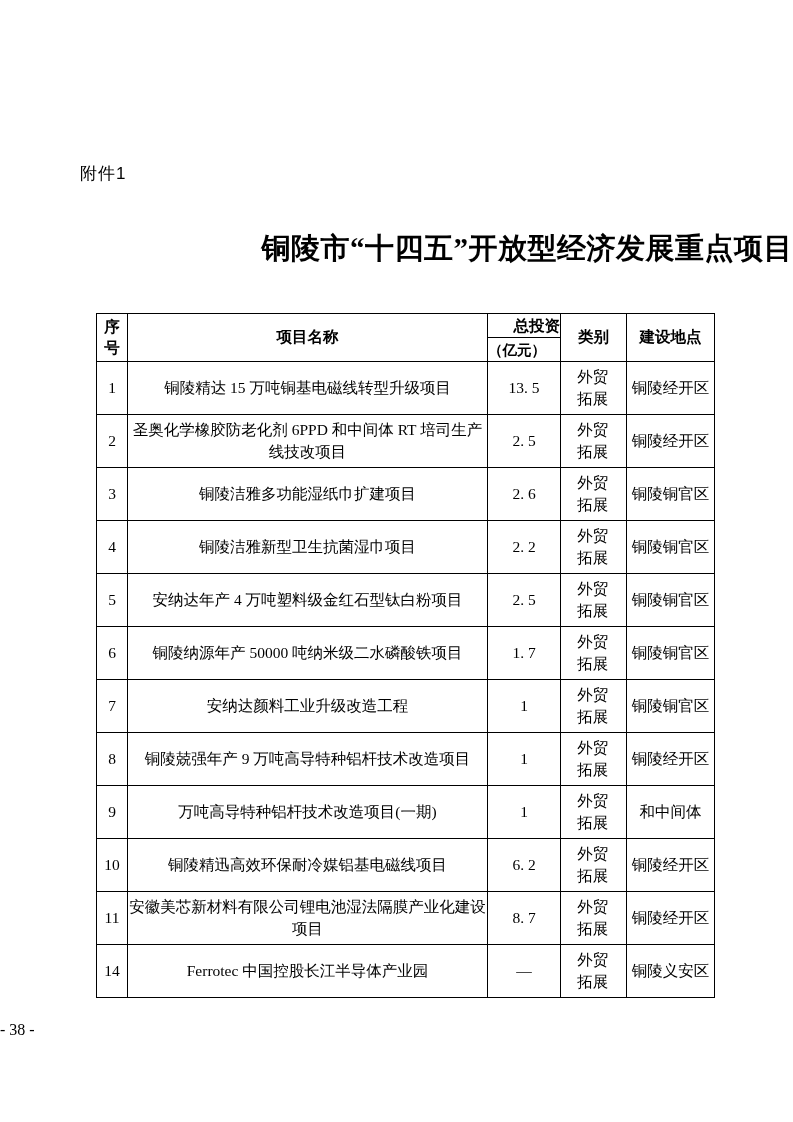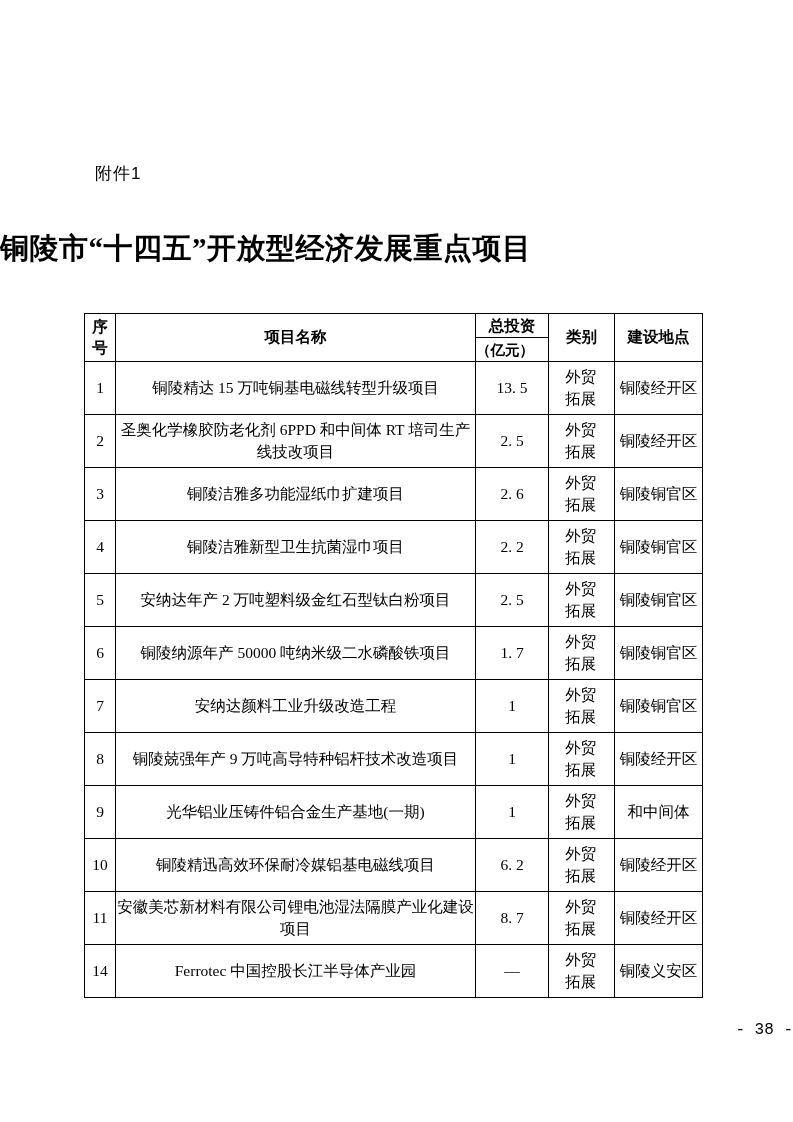--- a/index.html
+++ b/index.html
@@ -10,41 +10,41 @@
   body {
     width: 793px;
     height: 1122px;
     position: relative;
     font-family: "Liberation Serif", "DejaVu Serif", serif;
     color: #000000;
     overflow: hidden;
   }
   .attachment-label {
     position: absolute;
-    left: 95px;
+    left: 80px;
     top: 162px;
     font-family: "Liberation Sans", "DejaVu Sans", sans-serif;
     font-size: 17px;
     letter-spacing: 1px;
   }
   .doc-title {
     position: absolute;
     top: 229px;
     left: 0;
     width: 100%;
-    text-align: left;
+    text-align: right;
     margin: 0;
     font-family: "Liberation Serif", "DejaVu Serif", serif;
     font-weight: bold;
     font-size: 29px;
     letter-spacing: 0.5px;
   }
   table.doc-table {
     position: absolute;
-    left: 84px;
+    left: 96px;
     top: 313px;
     width: 618px;
     border-collapse: collapse;
     table-layout: fixed;
   }
   .doc-table th, .doc-table td {
     border: 1.5px solid #000000;
     padding: 0;
     vertical-align: middle;
     overflow: hidden;
@@ -73,21 +73,21 @@
   .th-index-inner {
     width: 1.1em;
     margin: 0 auto;
     text-align: center;
   }
   .th-invest { padding: 0; }
   .inv-top {
     border-bottom: 1.5px solid #000000;
     height: 23px;
     line-height: 23px;
-    text-align: center;
+    text-align: right;
   }
   .inv-bottom {
     height: 23px;
     line-height: 24px;
     text-align: left;
     font-size: 14.5px;
   }
   .td-center { text-align: center; }
   .td-name {
     text-align: center;
@@ -97,22 +97,22 @@
     width: 2.1em;
     margin: 4px auto;
     text-align: left;
     line-height: 22px;
   }
   .page-number {
     position: absolute;
     top: 1021px;
     left: 0;
     width: 100%;
-    text-align: right;
-    font-family: Liberation Mono, monospace;
+    text-align: left;
+    font-family: Liberation Serif, serif;
     font-size: 16px;
   }
 </style>
 </head>
 <body>
 
 <div class="attachment-label">附件1</div>
 
 <h1 class="doc-title">铜陵市“十四五”开放型经济发展重点项目</h1>
 
@@ -170,21 +170,21 @@
         <td class="td-center">4</td>
         <td class="td-name">铜陵洁雅新型卫生抗菌湿巾项目</td>
         <td class="td-center">2. 2</td>
         <td class="td-center">
           <div class="cat-inner">外贸拓展</div>
         </td>
         <td class="td-center">铜陵铜官区</td>
       </tr>
       <tr>
         <td class="td-center">5</td>
-        <td class="td-name">安纳达年产 2 万吨塑料级金红石型钛白粉项目</td>
+        <td class="td-name">安纳达年产 4 万吨塑料级金红石型钛白粉项目</td>
         <td class="td-center">2. 5</td>
         <td class="td-center">
           <div class="cat-inner">外贸拓展</div>
         </td>
         <td class="td-center">铜陵铜官区</td>
       </tr>
       <tr>
         <td class="td-center">6</td>
         <td class="td-name">铜陵纳源年产 50000 吨纳米级二水磷酸铁项目</td>
         <td class="td-center">1. 7</td>
@@ -206,21 +206,21 @@
         <td class="td-center">8</td>
         <td class="td-name">铜陵兢强年产 9 万吨高导特种铝杆技术改造项目</td>
         <td class="td-center">1</td>
         <td class="td-center">
           <div class="cat-inner">外贸拓展</div>
         </td>
         <td class="td-center">铜陵经开区</td>
       </tr>
       <tr>
         <td class="td-center">9</td>
-        <td class="td-name">光华铝业压铸件铝合金生产基地(一期)</td>
+        <td class="td-name">万吨高导特种铝杆技术改造项目(一期)</td>
         <td class="td-center">1</td>
         <td class="td-center">
           <div class="cat-inner">外贸拓展</div>
         </td>
         <td class="td-center">和中间体</td>
       </tr>
       <tr>
         <td class="td-center">10</td>
         <td class="td-name">铜陵精迅高效环保耐冷媒铝基电磁线项目</td>
         <td class="td-center">6. 2</td>

